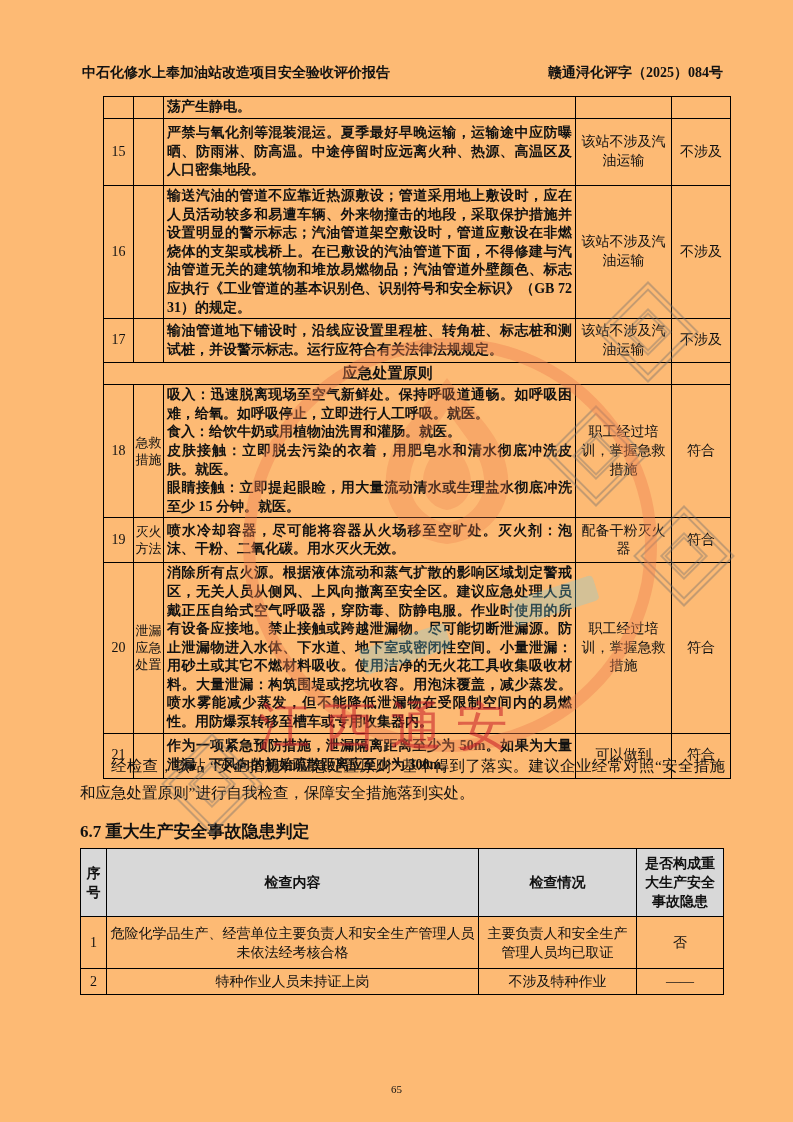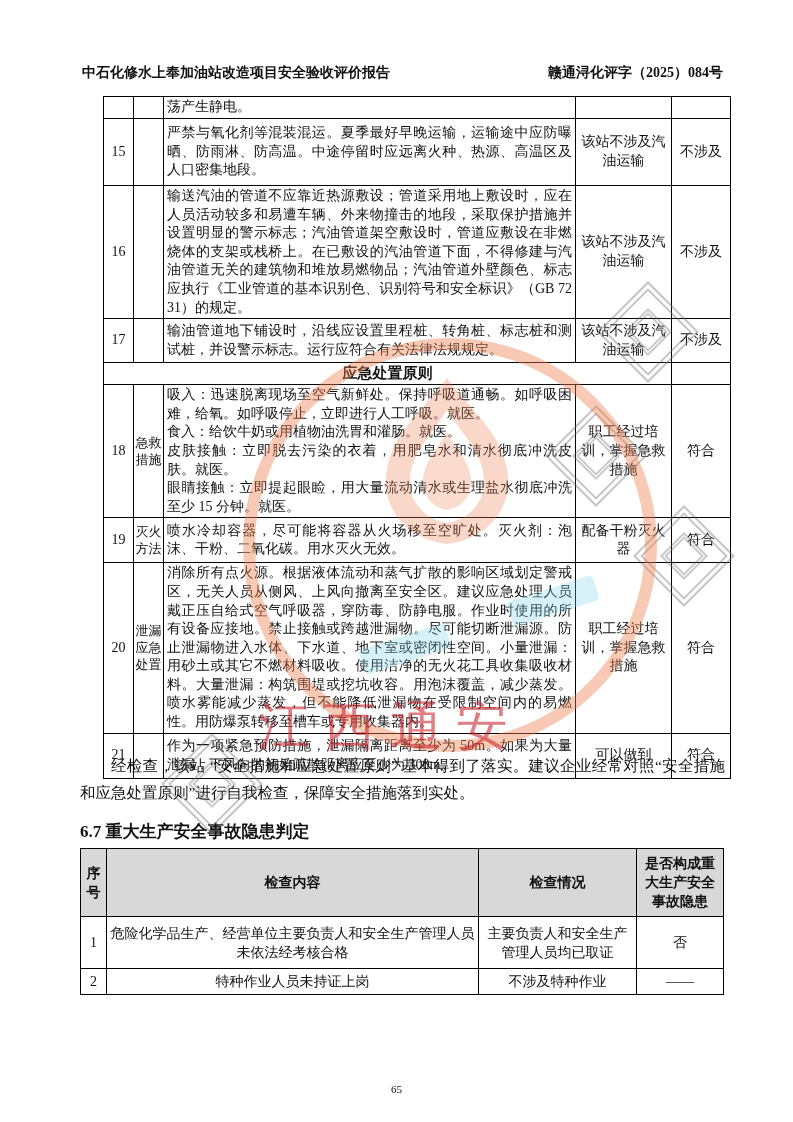--- a/index.html
+++ b/index.html
@@ -1,31 +1,31 @@
 <!DOCTYPE html>
 <html><head>
 <meta charset="utf-8">
 <style>
   * { margin:0; padding:0; box-sizing:border-box; }
   html,body { background:#9a9a9a; }
   .page {
-    position:relative; width:793px; height:1122px; background:#ffffff;
+    position:relative; width:793px; height:1122px; background:#fdba74;
     margin:0 auto; overflow:hidden;
     font-family:"Liberation Serif","DejaVu Serif",serif; color:#111;
   }
   
   .hdr { position:absolute; top:64px; left:82px; right:70px; display:flex;
          justify-content:space-between; font-weight:bold; font-size:14px; }
   
   .t1 { position:absolute; top:96px; left:103px; border-collapse:collapse; table-layout:fixed; width:627px; }
   .t1 td { border:1px solid #000; font-size:14px; line-height:18.6px; vertical-align:middle;
            padding:1px 3px; word-break:break-all; }
   .t1 td.no { text-align:center; font-family:"Liberation Serif",serif; }
   .t1 td.lbl { text-align:center; padding:1px 1px; font-size:13px; line-height:17px; }
-  .t1 td.body { text-align:justify; }
+  .t1 td.body { text-align:justify;font-weight:bold; }
   .t1 td.sit { text-align:center; }
   .t1 td.con { text-align:center; }
   .t1 td.sect { text-align:center; font-weight:bold; font-size:15px;margin-top:34px; }
   
   .para { position:absolute; top:752px; left:80px; width:645px; font-size:15.5px;
           line-height:27px; text-align:justify; text-indent:2em; }
   .h56 { position:absolute; top:820px; left:80px; font-size:17px; font-weight:bold; }
   .t2title { position:absolute; top:853px; left:0; width:100%; text-align:center;
              font-size:15.5px; font-weight:bold; }
   

